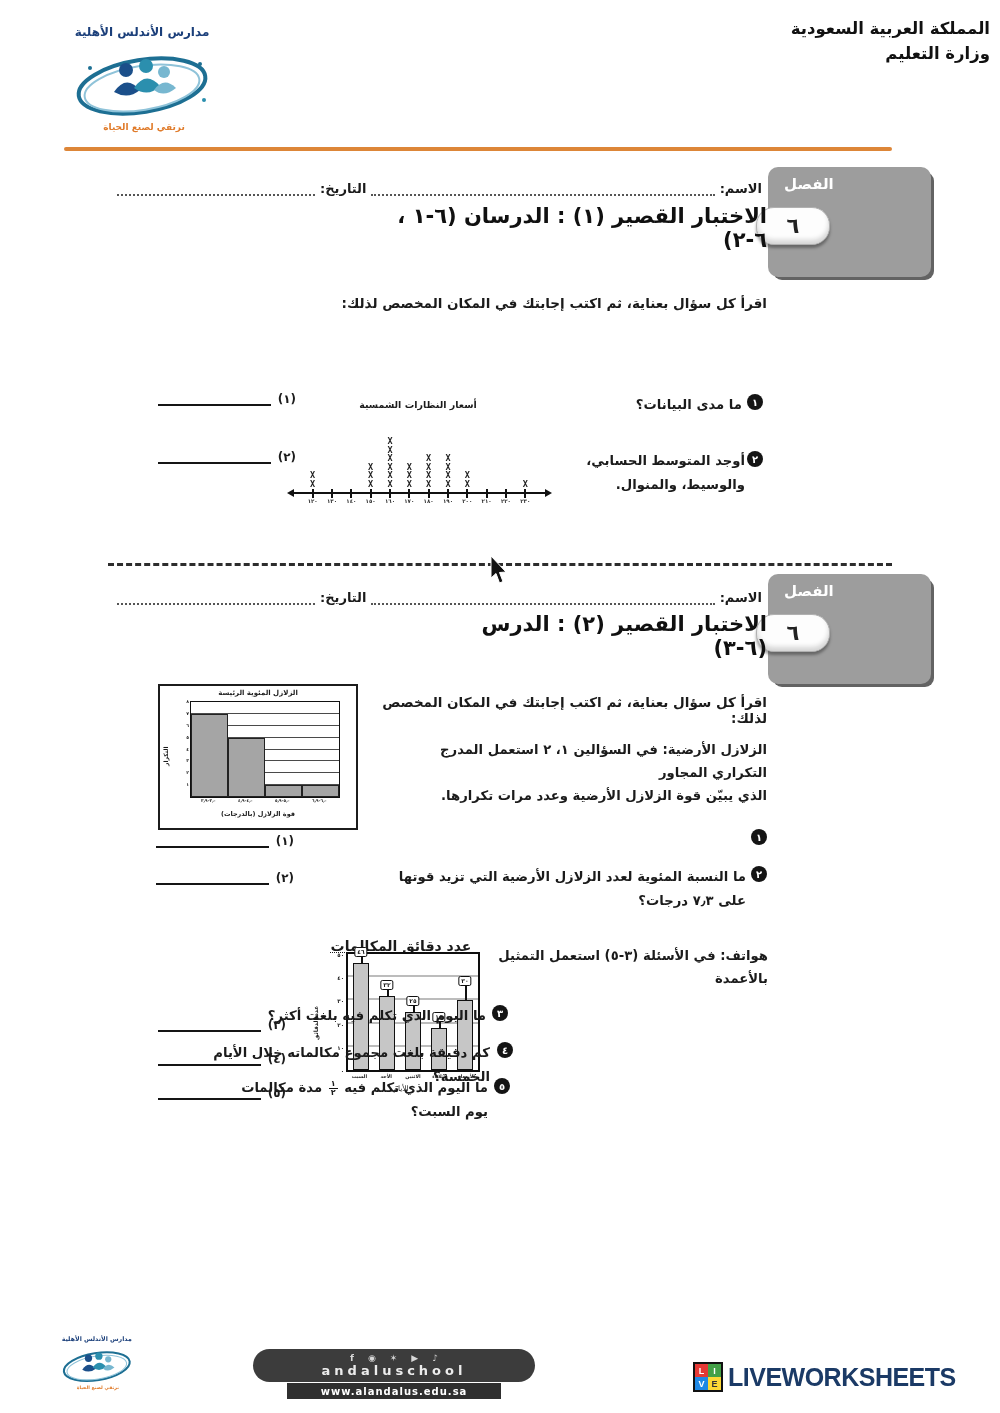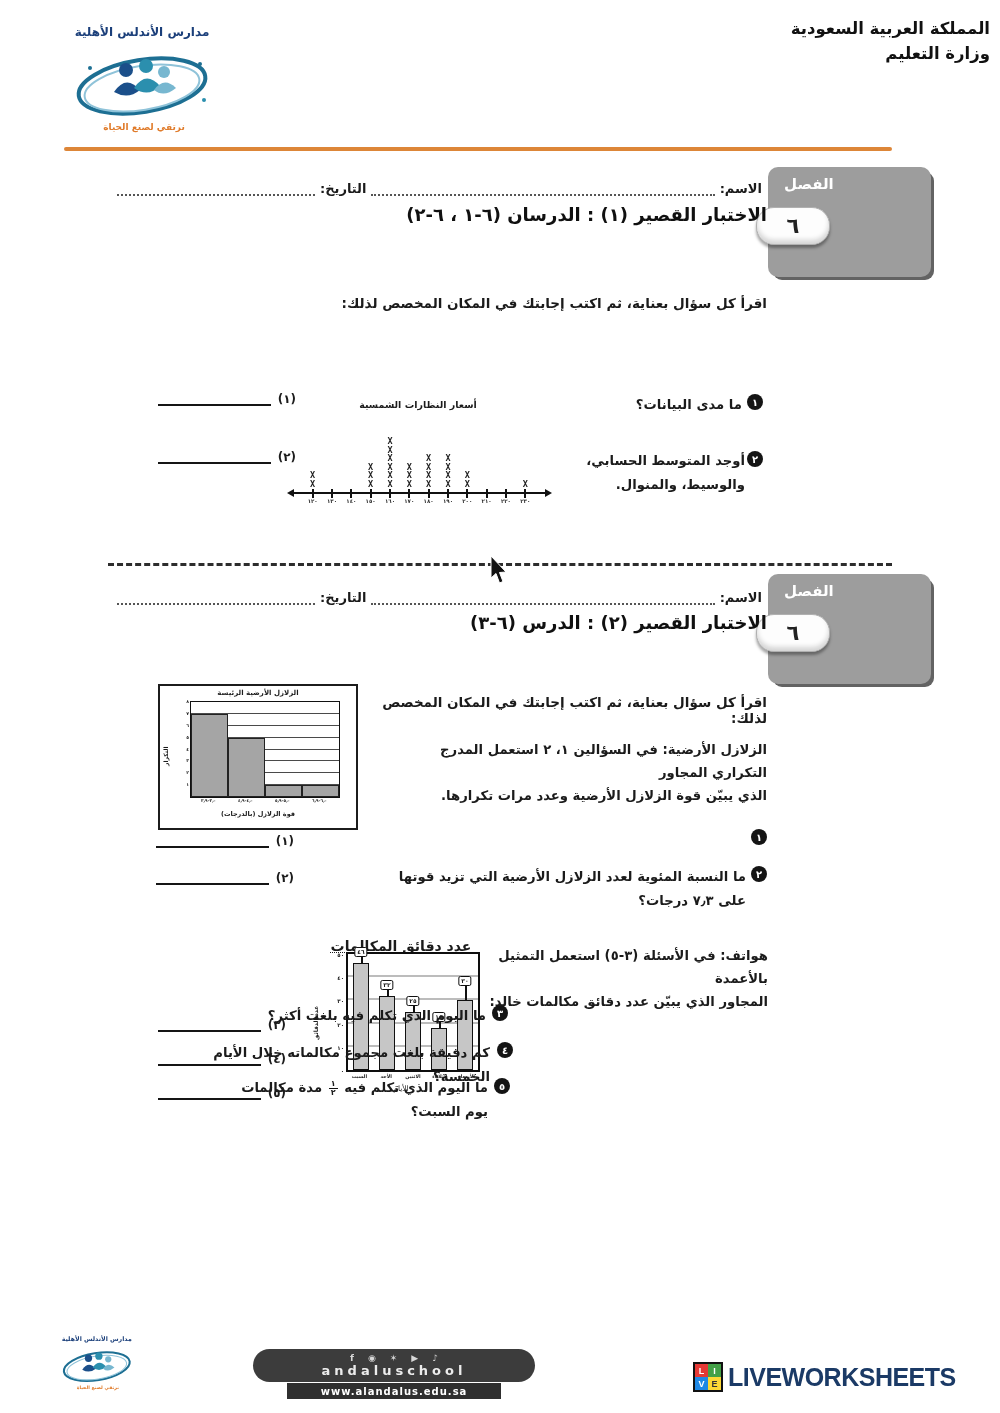--- a/index.html
+++ b/index.html
@@ -22,21 +22,21 @@
                 border:1px solid #b0b0b0;border-radius:18px;display:flex;align-items:center;justify-content:center;
                 font-size:21px;font-weight:bold;color:#222;
                 box-shadow:0 3px 3px rgba(0,0,0,.35), inset 0 -4px 5px #d4d4d4;}
 
   
   .namedate{left:112px;width:650px;display:flex;align-items:flex-end;direction:rtl;
             font-size:13px;font-weight:bold;}
   .nd-dots{border-bottom:2px dotted #555;height:10px;margin:0 5px;}
   .nd-dots.w1{flex:1.3;} .nd-dots.w2{flex:0.75;}
 
-  .quiz-title{font-size:18px;font-weight:bold;direction:rtl;text-align:right;color:#101010;}
+  .quiz-title{font-size:21px;font-weight:bold;direction:rtl;text-align:right;color:#101010;}
   .instr{font-size:13.5px;font-weight:bold;direction:rtl;text-align:right;}
   .ctx{font-size:13.2px;font-weight:bold;direction:rtl;text-align:right;line-height:1.75;}
   .qtext{font-size:13.2px;font-weight:bold;direction:rtl;text-align:right;line-height:1.8;}
 
   .badge{position:absolute;width:16px;height:16px;border-radius:50%;background:#141414;color:#fff;
          font-size:10px;font-weight:bold;display:flex;align-items:center;justify-content:center;}
 
   .ansrow{position:absolute;display:flex;align-items:flex-end;direction:rtl;}
   .ans-label{font-size:12px;font-weight:bold;margin-left:7px;}
   .ans-line{flex:1;border-bottom:2px solid #151515;height:12px;}
@@ -282,21 +282,21 @@
   <div class="abs instr" style="left:380px;top:694px;width:387px;">اقرأ كل سؤال بعناية، ثم اكتب إجابتك في المكان المخصص لذلك:</div>
 
   <div class="abs ctx" style="left:387px;top:738px;width:380px;">
     <span>الزلازل الأرضية:</span>
     <span> </span>
     <span>في السؤالين ١، ٢ استعمل المدرج التكراري المجاور</span>
     <span style="display:block">الذي يبيّن قوة الزلازل الأرضية وعدد مرات تكرارها.</span>
   </div>
 
   <div id="histo" class="abs">
-    <div id="histo-title">الزلازل الأرضية الرئيسة</div>
+    <div id="histo-title">الزلازل المئوية الرئيسة</div>
     <div id="histo-ylabel">التكرار</div>
     <div id="histo-yticks">
         <div class="h-ytick" style="bottom: 12.5%;">١</div>
         <div class="h-ytick" style="bottom: 25%;">٢</div>
         <div class="h-ytick" style="bottom: 37.5%;">٣</div>
         <div class="h-ytick" style="bottom: 50%;">٤</div>
         <div class="h-ytick" style="bottom: 62.5%;">٥</div>
         <div class="h-ytick" style="bottom: 75%;">٦</div>
         <div class="h-ytick" style="bottom: 87.5%;">٧</div>
         <div class="h-ytick" style="bottom: 100%;">٨</div>
@@ -333,21 +333,20 @@
   </div>
   <div class="ansrow" style="left:156px;top:871px;width:138px;">
     <span class="ans-label">(٢)</span>
     <span class="ans-line"></span>
   </div>
 
   <div class="abs ctx" style="left:478px;top:944px;width:290px;">
     <span>هواتف:</span>
     <span> </span>
     <span>في الأسئلة (٣-٥) استعمل التمثيل بالأعمدة</span>
-    <span style="display:block">المجاور الذي يبيّن عدد دقائق مكالمات خالد:</span>
   </div>
 
   <div id="phone" class="abs">
     <div id="phone-title">عدد دقائق المكالمات</div>
     <div id="phone-ylabel">عدد الدقائق</div>
     <div id="phone-yticks">
         <div class="p-ytick" style="bottom: -1px;">٠</div>
         <div class="p-ytick" style="bottom: 22.2px;">١٠</div>
         <div class="p-ytick" style="bottom: 45.4px;">٢٠</div>
         <div class="p-ytick" style="bottom: 68.6px;">٣٠</div>

